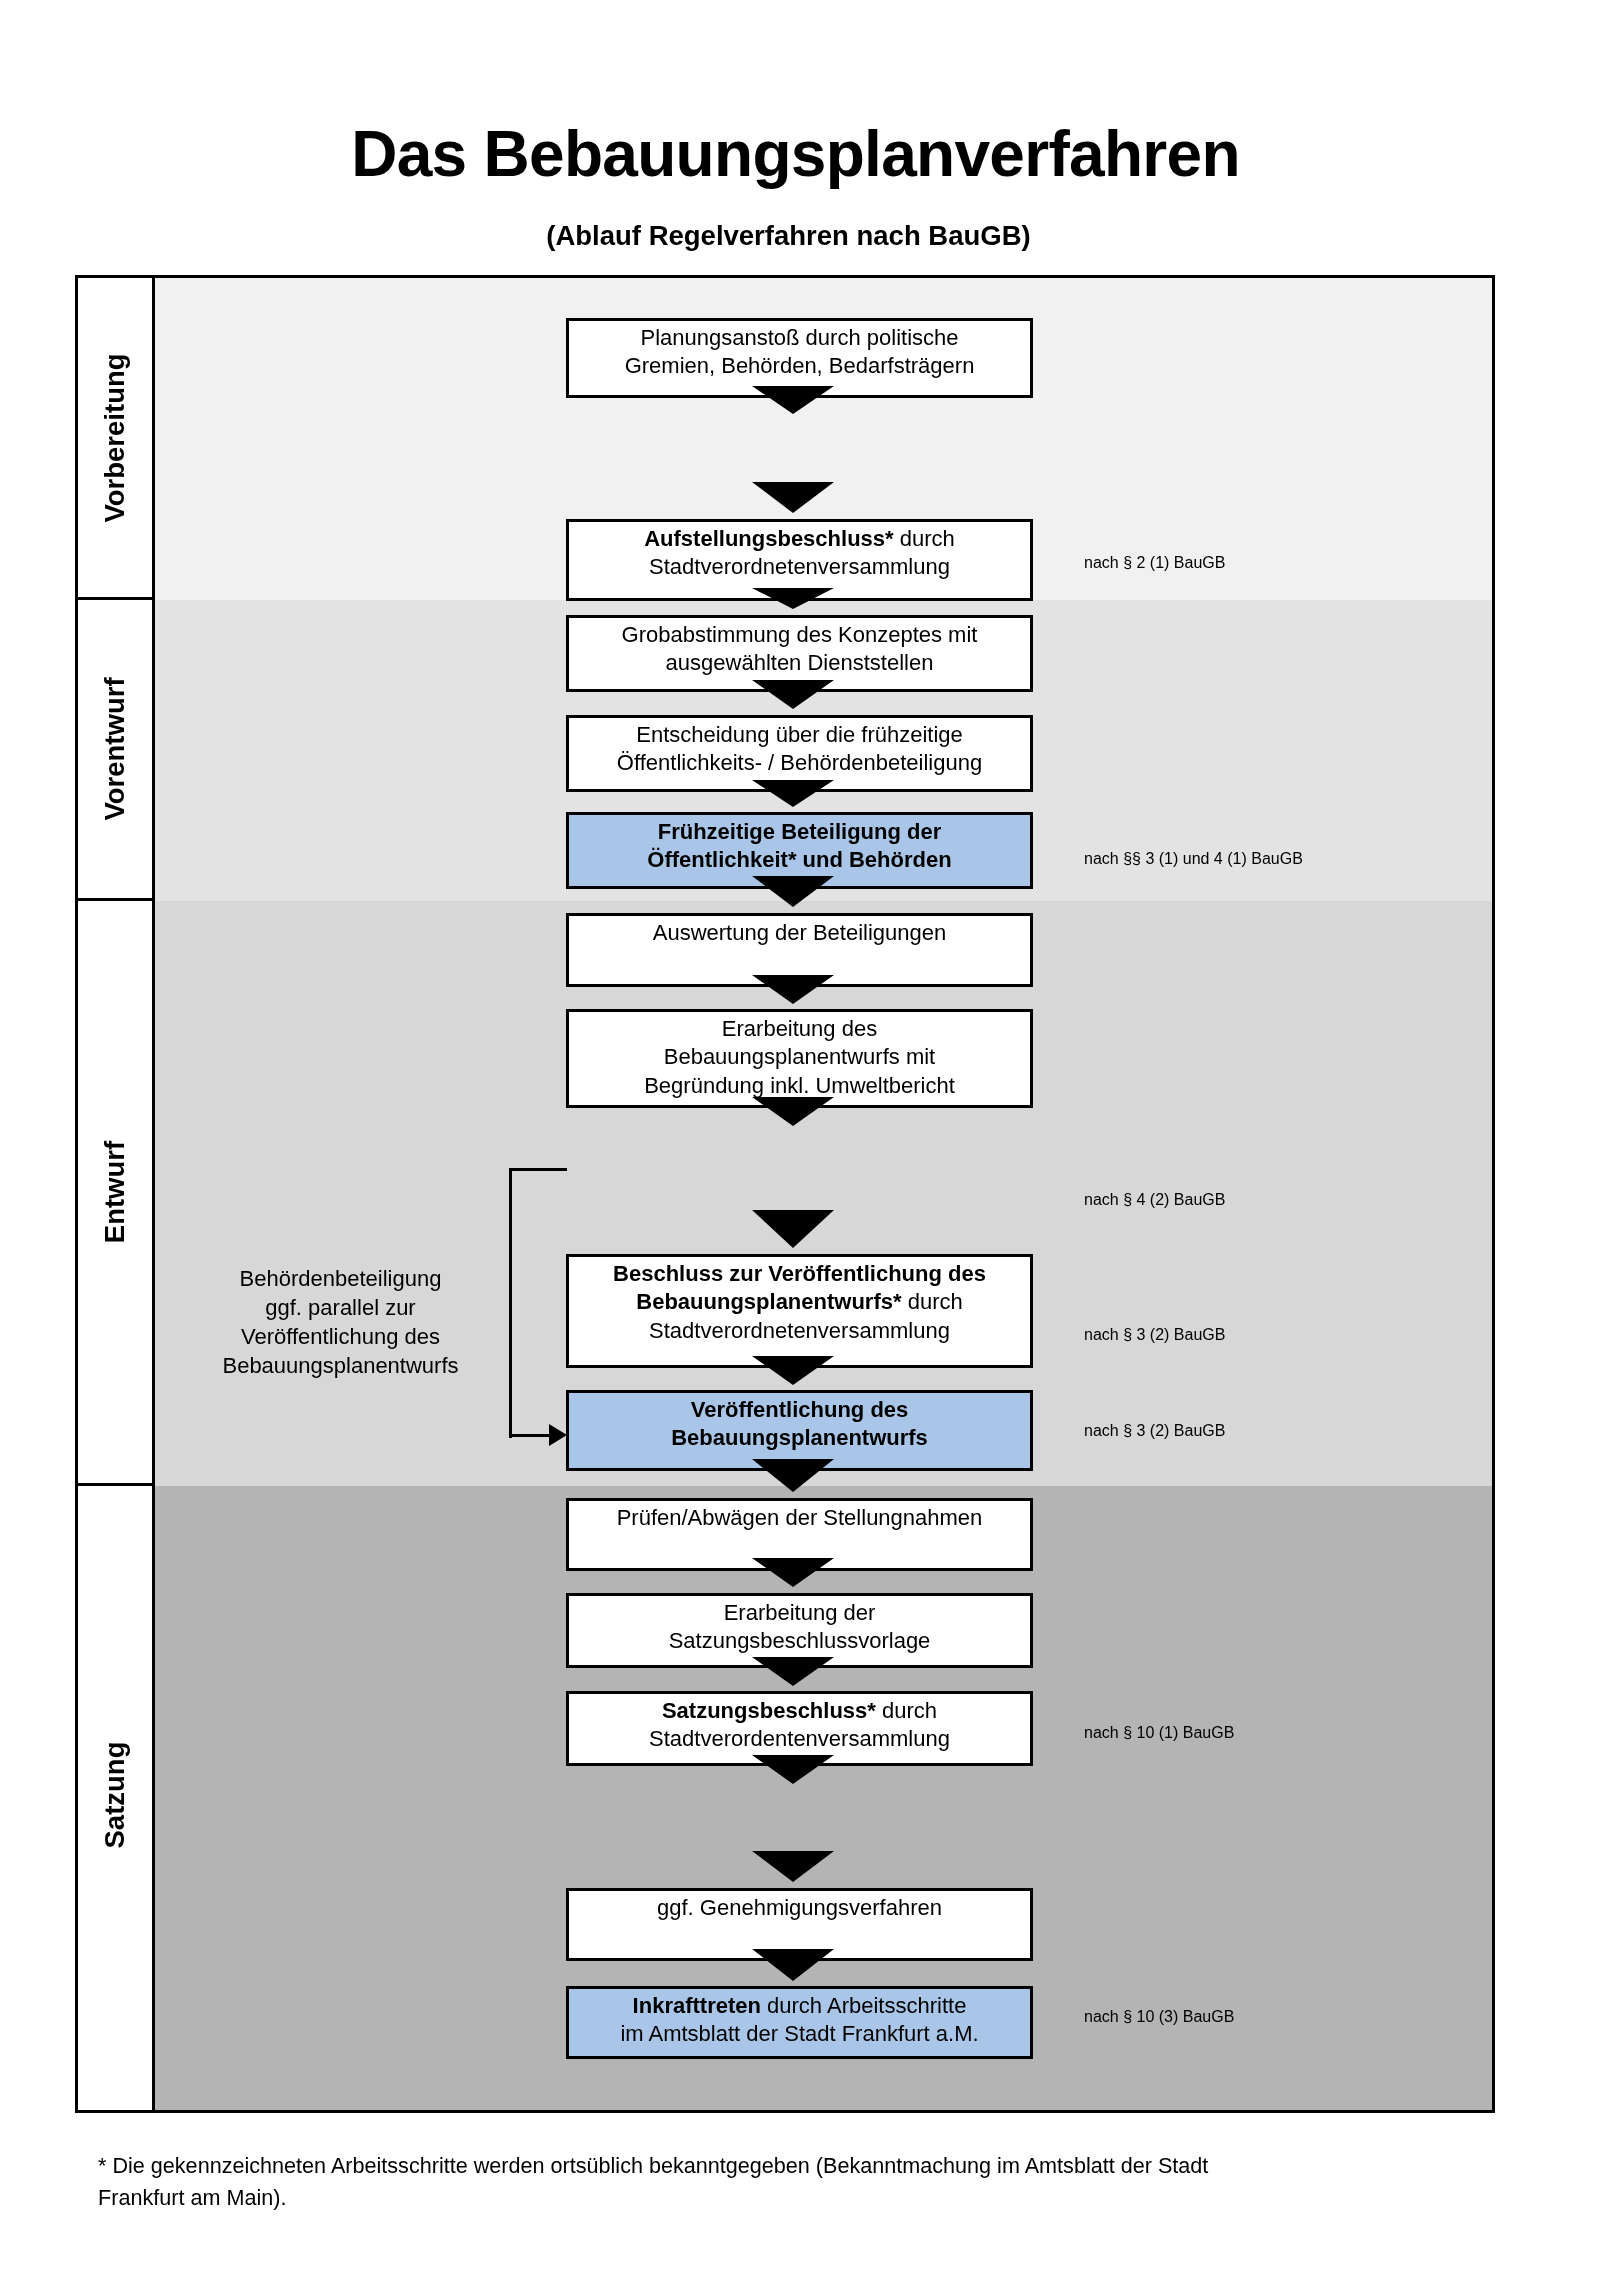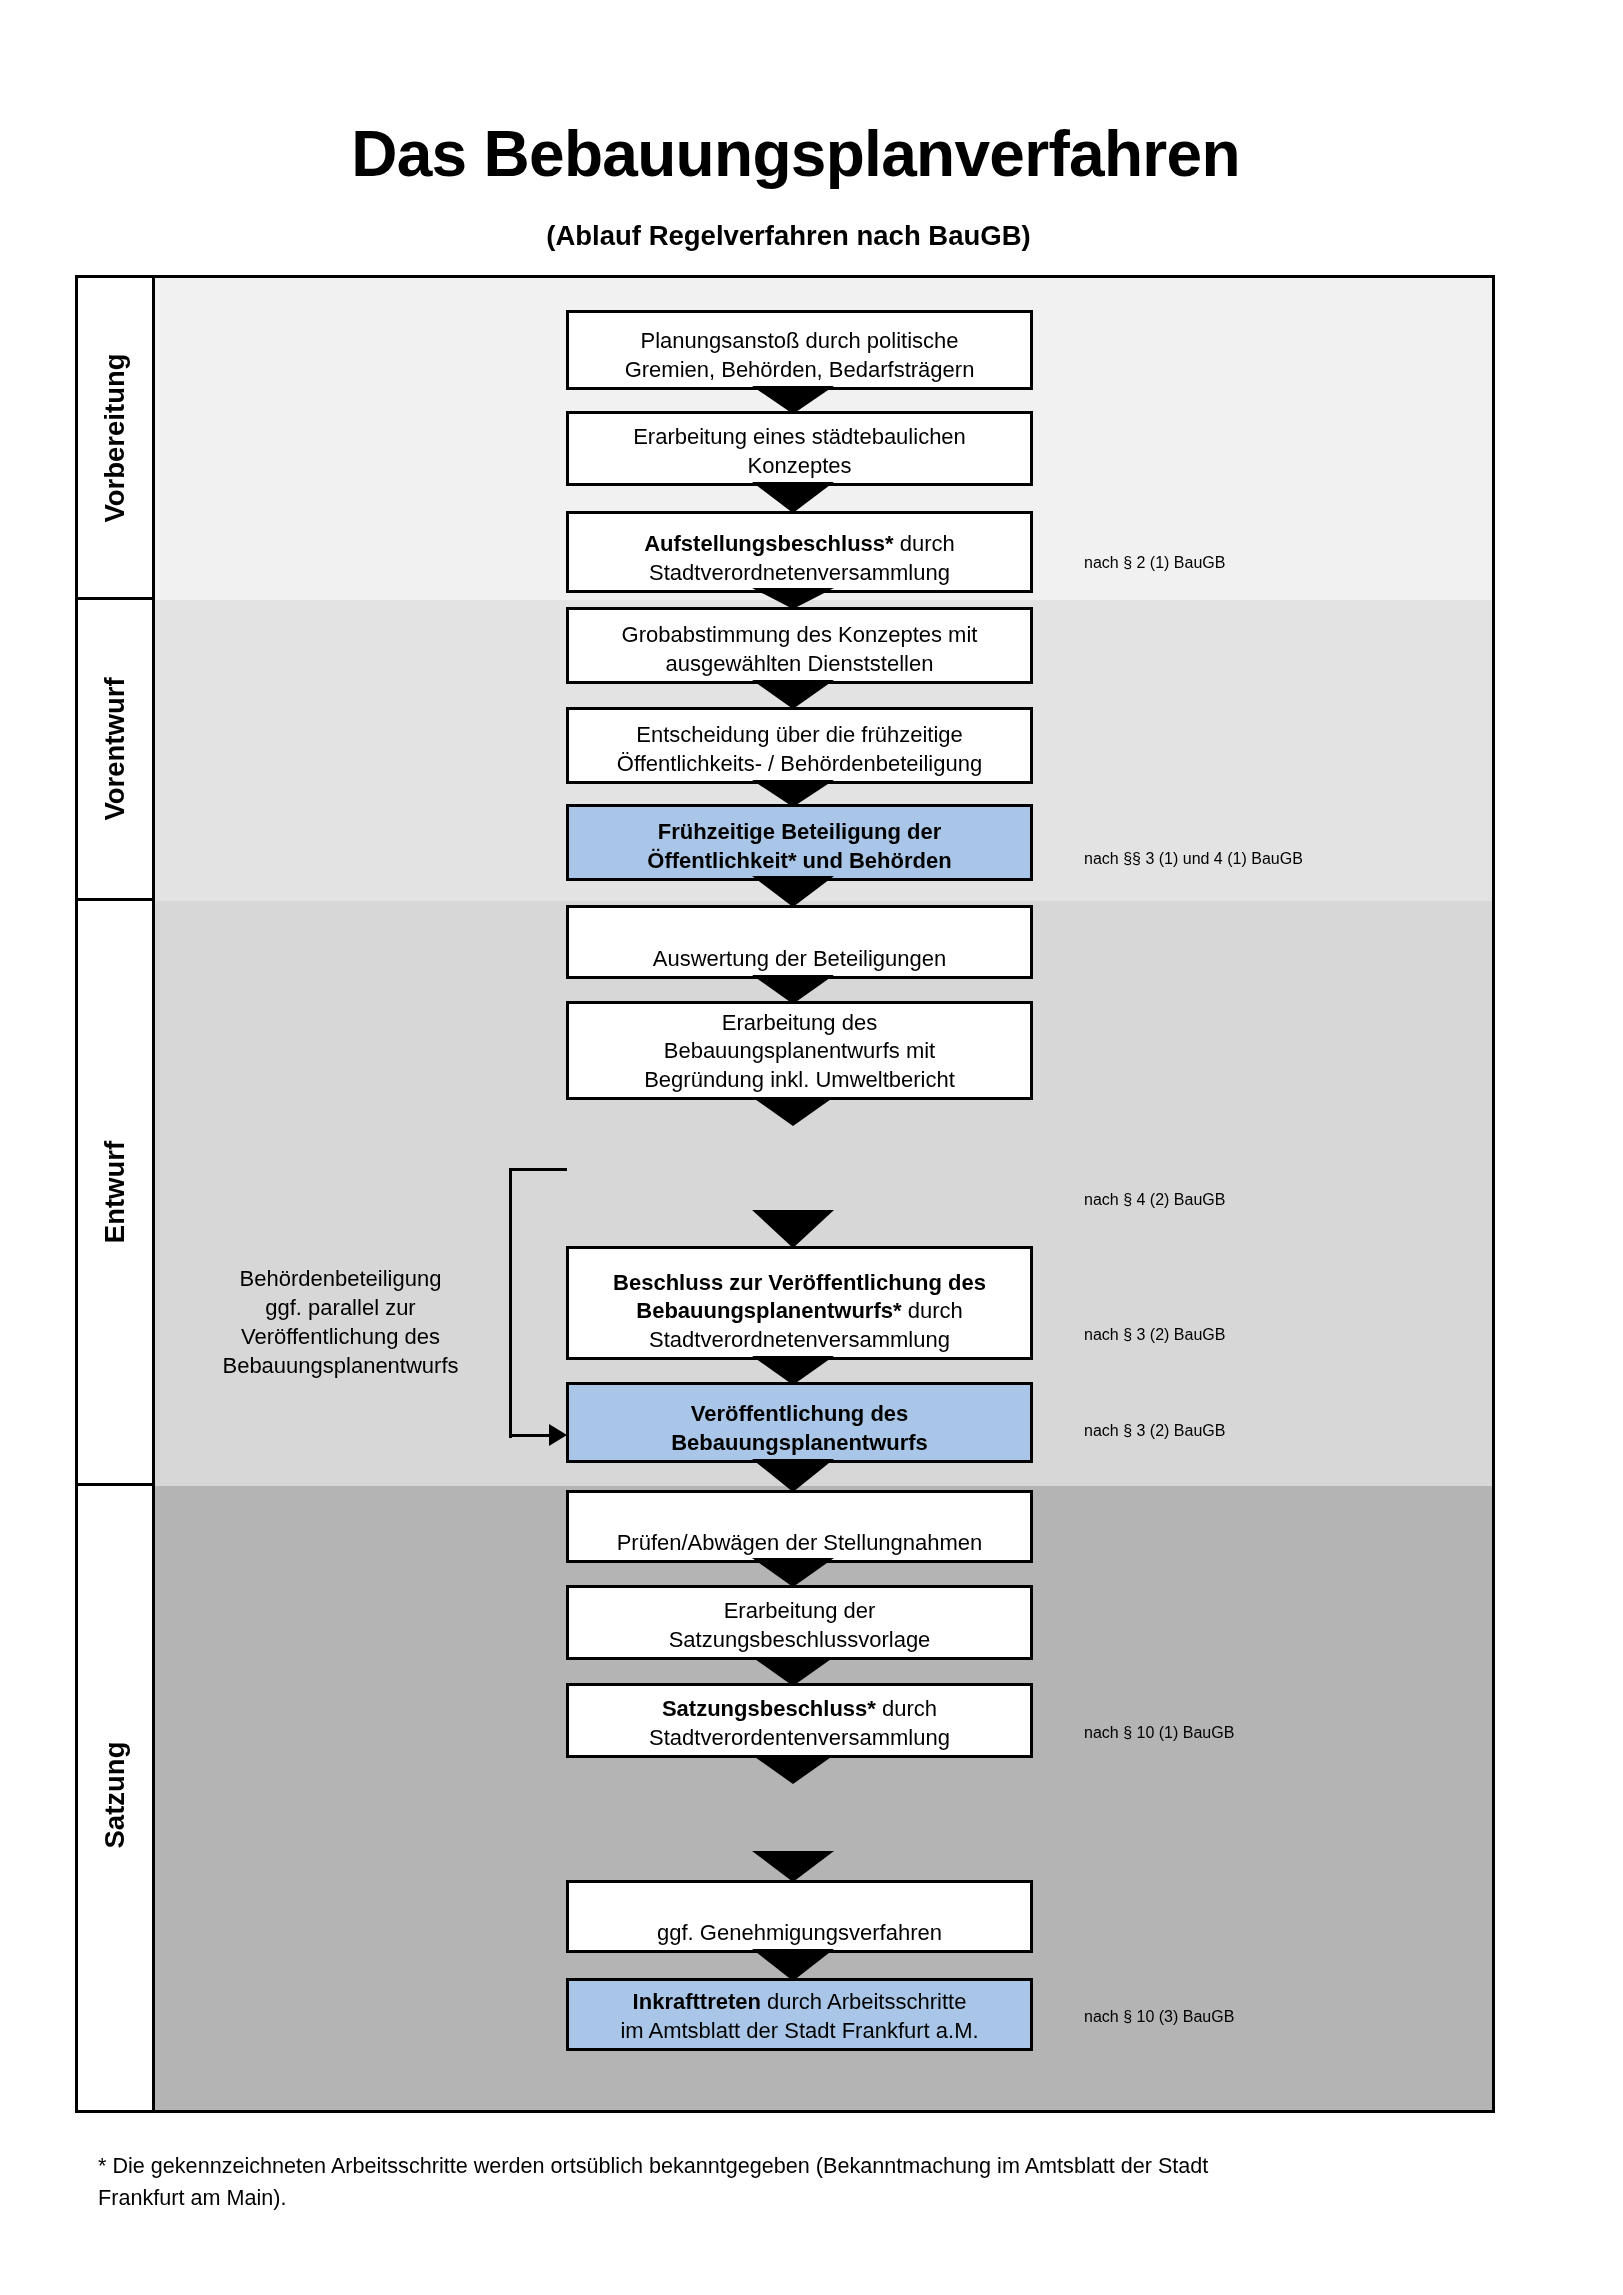--- a/index.html
+++ b/index.html
@@ -33,22 +33,22 @@
     font-size:27.5px;font-weight:bold;white-space:nowrap;
   }
   .bands{position:absolute;left:77px;right:0;top:0;bottom:0;display:flex;flex-direction:column;}
   .band1{height:322px;background:var(--c-band1);}
   .band2{height:301px;background:var(--c-band2);}
   .band3{height:585px;background:var(--c-band3);}
   .band4{flex:1;background:var(--c-band4);}
   .flow-box{
     position:absolute;left:566px;width:467px;box-sizing:border-box;
     border:3.9px solid var(--c-line);background:#ffffff;
-    display:flex;align-items:flex-end;justify-content:center;text-align:center;
-    font-size:22px;line-height:1.3;padding:2.6px 6.5px;
+    display:flex;align-items:flex-start;justify-content:center;text-align:center;
+    font-size:22px;line-height:1.3;padding:2.6px 6.5px;margin-top:8px;
   }
   .flow-box.blue{background:var(--c-blue);}
   .flow-box .bseg{font-weight:bold;}
   .flow-arrow{
     position:absolute;width:0;height:0;
     border-left:41px solid transparent;border-right:41px solid transparent;
   }
   .ref-text{position:absolute;left:1084px;font-size:16px;white-space:nowrap;}
   .side-note{
     position:absolute;left:190px;top:1228px;width:301px;
@@ -92,23 +92,20 @@
     </div>
     <div class="phase-cell" style="height:618px;">
       <span class="phase-label">Satzung</span>
     </div>
   </div>
 </div>
 
 <div id="flow-layer" class="abs" style="left:0;top:0;width:1623px;height:2295px;pointer-events:none;">
     <div class="flow-box" style="top: 310px; height: 80px;">
       <div><span>Planungsanstoß durch politische</span><br><span>Gremien, Behörden, Bedarfsträgern</span></div>
-    </div>
-    <div class="flow-box" style="top: 411px; height: 75px;">
-      <div><span>Erarbeitung eines städtebaulichen</span><br><span>Konzeptes</span></div>
     </div>
     <div class="flow-box" style="top: 511px; height: 82px;">
       <div><span class="bseg">Aufstellungsbeschluss*</span><span> durch</span><br><span>Stadtverordnetenversammlung</span></div>
     </div>
     <div class="flow-box" style="top: 607px; height: 77px;">
       <div><span>Grobabstimmung des Konzeptes mit</span><br><span>ausgewählten Dienststellen</span></div>
     </div>
     <div class="flow-box" style="top: 707px; height: 77px;">
       <div><span>Entscheidung über die frühzeitige</span><br><span>Öffentlichkeits- / Behördenbeteiligung</span></div>
     </div>

